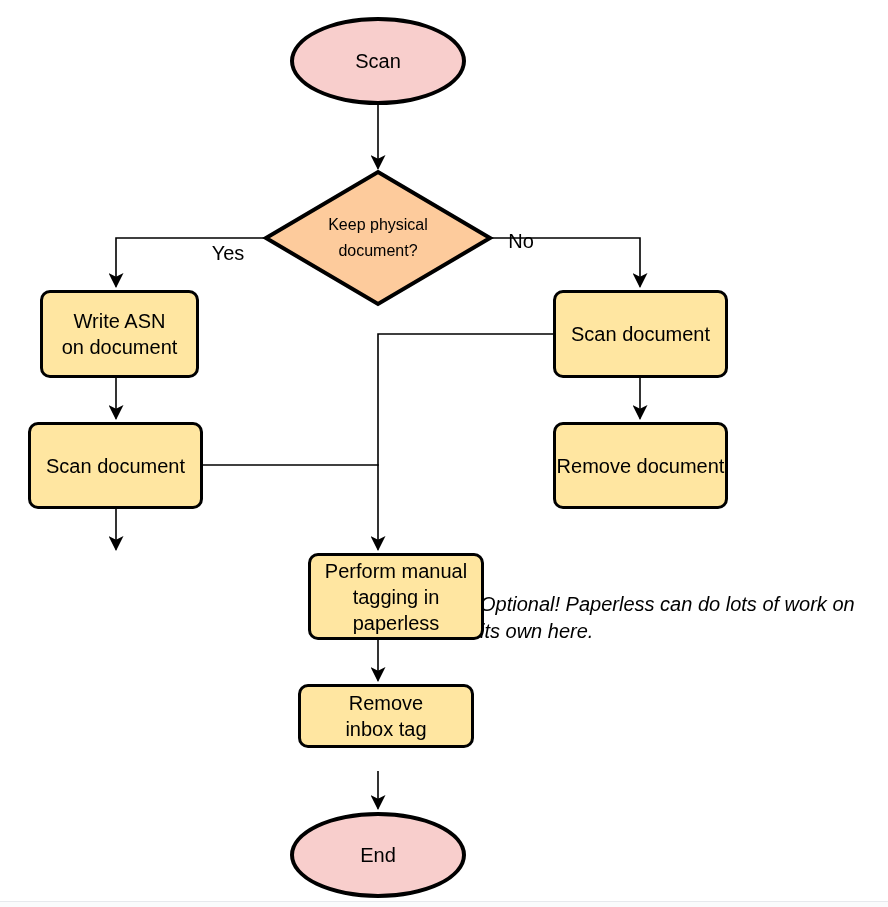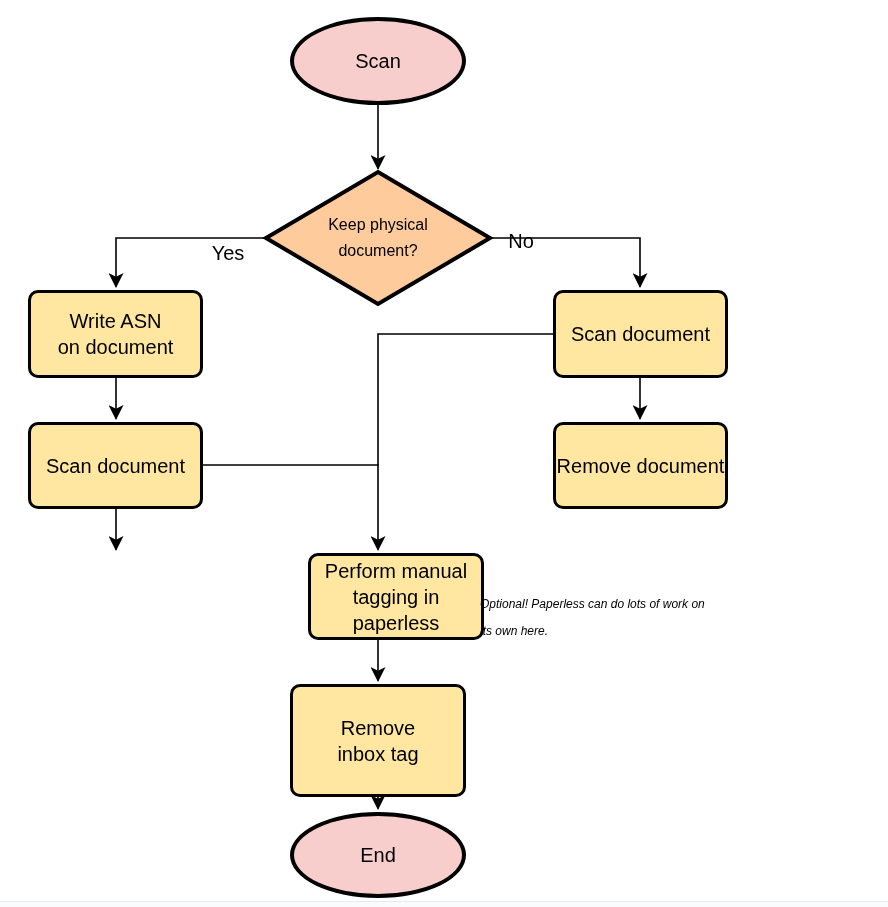--- a/index.html
+++ b/index.html
@@ -28,21 +28,21 @@
     border-radius:50%;
   }
   .decision-label{
     position:absolute;z-index:1;display:flex;align-items:center;justify-content:center;
     text-align:center;font-size:16px;line-height:26px;white-space:pre-line;
   }
   .edge-label{
     position:absolute;z-index:1;font-size:20px;line-height:26px;text-align:center;margin-top:32px;
   }
   .note{
-    position:absolute;z-index:1;font-size:12px;line-height:27px;
+    position:absolute;z-index:1;font-size:20px;line-height:27px;
     font-style:italic;white-space:pre-line;
   }
   .footer-line{position:absolute;left:0;width:888px;z-index:2;}
 </style>
 </head>
 <body>
 
 <div class="canvas">
 
   <svg class="wires" width="888" height="907" viewBox="0 0 888 907">
@@ -69,21 +69,21 @@
   <div class="node terminal" style="left:290px;top:17px;width:176px;height:88px">
     <span>Scan</span>
   </div>
 
   <div class="decision-label" style="left:278px;top:210px;width:200px;height:56px">Keep physical
 document?</div>
 
   <div class="edge-label" style="left:198px;top:208px;width:60px">Yes</div>
   <div class="edge-label" style="left:491px;top:196px;width:60px">No</div>
 
-  <div class="node process" style="left:28px;top:290px;width:175px;height:88px">
+  <div class="node process" style="left:40px;top:290px;width:159px;height:88px">
     <span>Write ASN
 on document</span>
   </div>
 
   <div class="node process" style="left:553px;top:290px;width:175px;height:88px">
     <span>Scan document</span>
   </div>
 
   <div class="node process" style="left:28px;top:422px;width:175px;height:87px">
     <span>Scan document</span>
@@ -96,21 +96,21 @@
 
   <div class="node process" style="left:308px;top:553px;width:176px;height:87px">
     <span>Perform manual
 tagging in
 paperless</span>
   </div>
 
   <div class="note" style="left:480px;top:591px;width:408px">Optional! Paperless can do lots of work on
 its own here.</div>
 
-  <div class="node process" style="left:290px;top:684px;width:176px;height:113px">
+  <div class="node process" style="left:298px;top:684px;width:176px;height:64px">
     <span>Remove
 inbox tag</span>
   </div>
 
   <div class="node terminal" style="left:290px;top:812px;width:176px;height:86px">
     <span>End</span>
   </div>
 
   <div class="footer-line" style="top:901px;height:1px;background:var(--footer_line,#e7e9ed)"></div>
   <div class="footer-line" style="top:902px;height:5px;background:var(--footer_area,#fafbfc)"></div>

